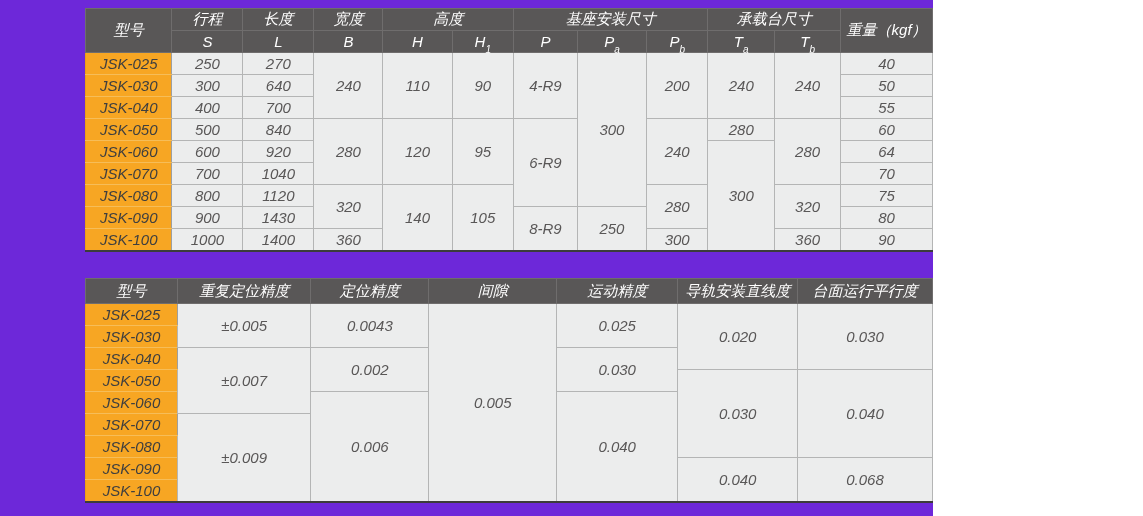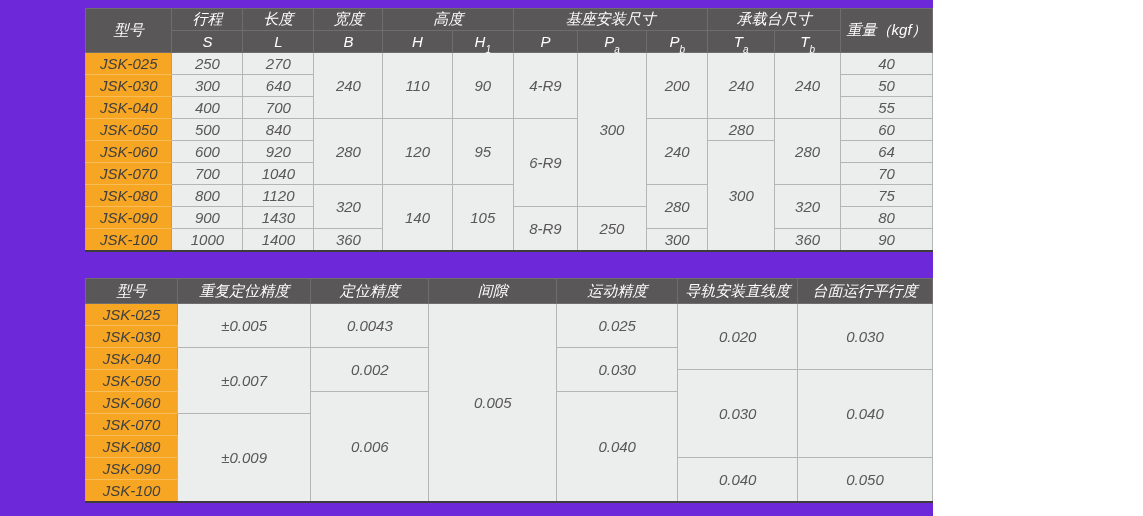--- a/index.html
+++ b/index.html
@@ -238,21 +238,21 @@
       <tr>
         <td class="model">JSK-070</td>
         <td rowspan="4">±0.009</td>
       </tr>
       <tr>
         <td class="model">JSK-080</td>
       </tr>
       <tr>
         <td class="model">JSK-090</td>
         <td rowspan="2">0.040</td>
-        <td rowspan="2">0.050</td>
+        <td rowspan="2">0.068</td>
       </tr>
       <tr>
         <td class="model">JSK-100</td>
       </tr>
     </tbody>
   </table>
 
 </div>
 
 </body></html>

